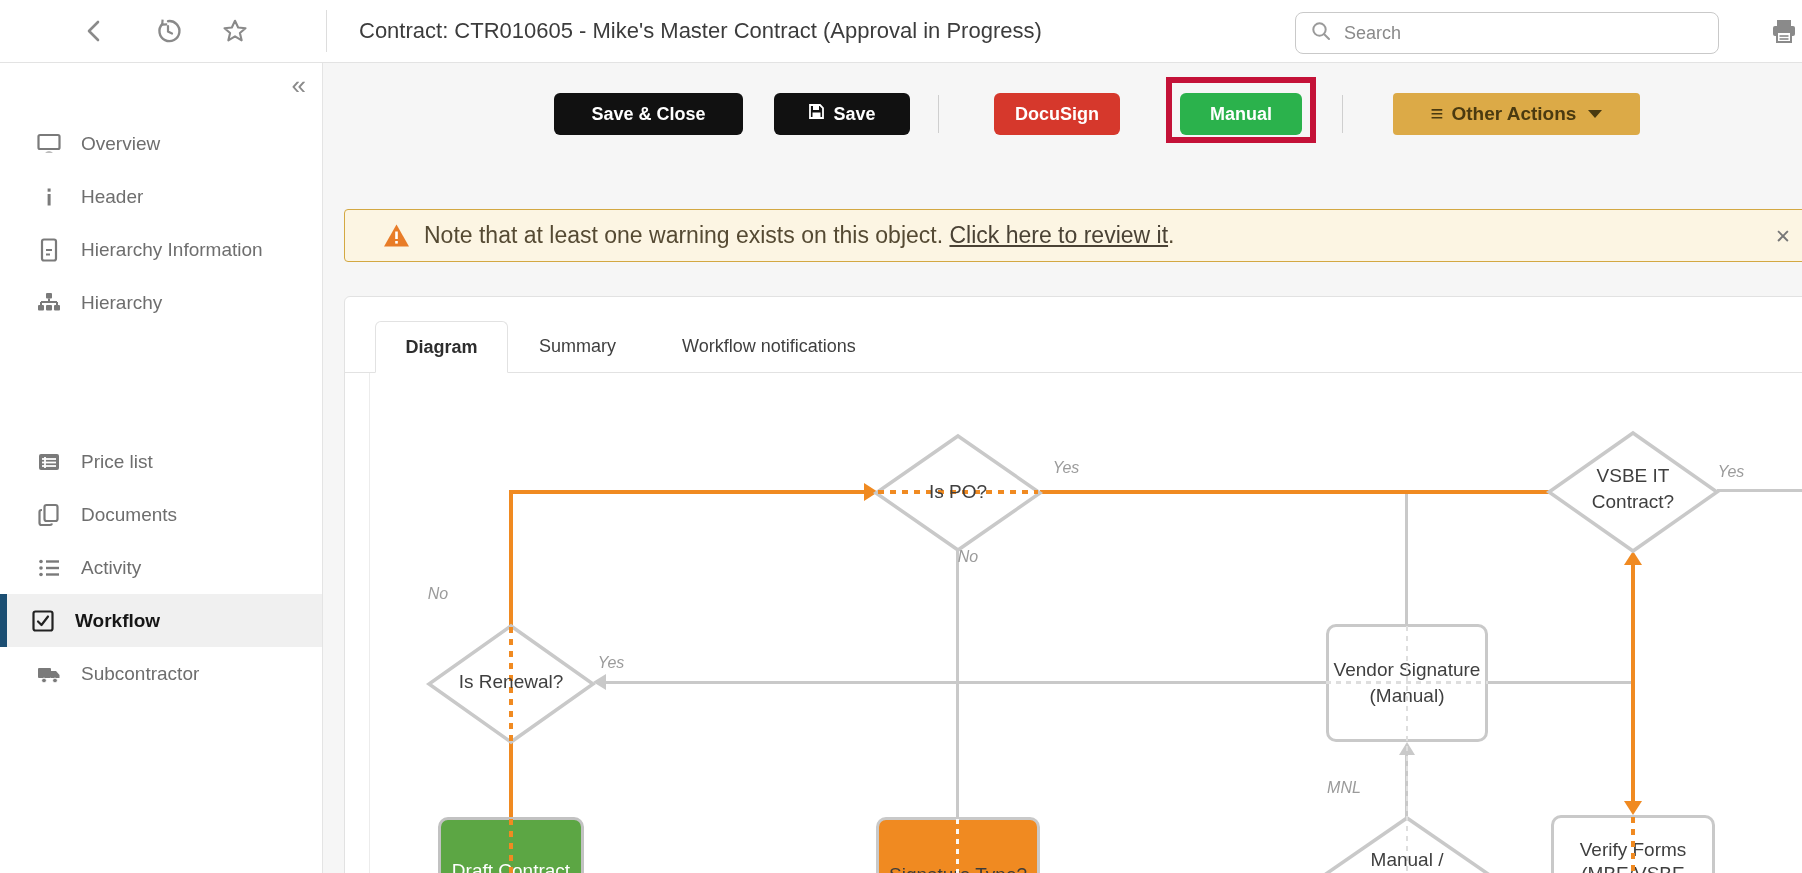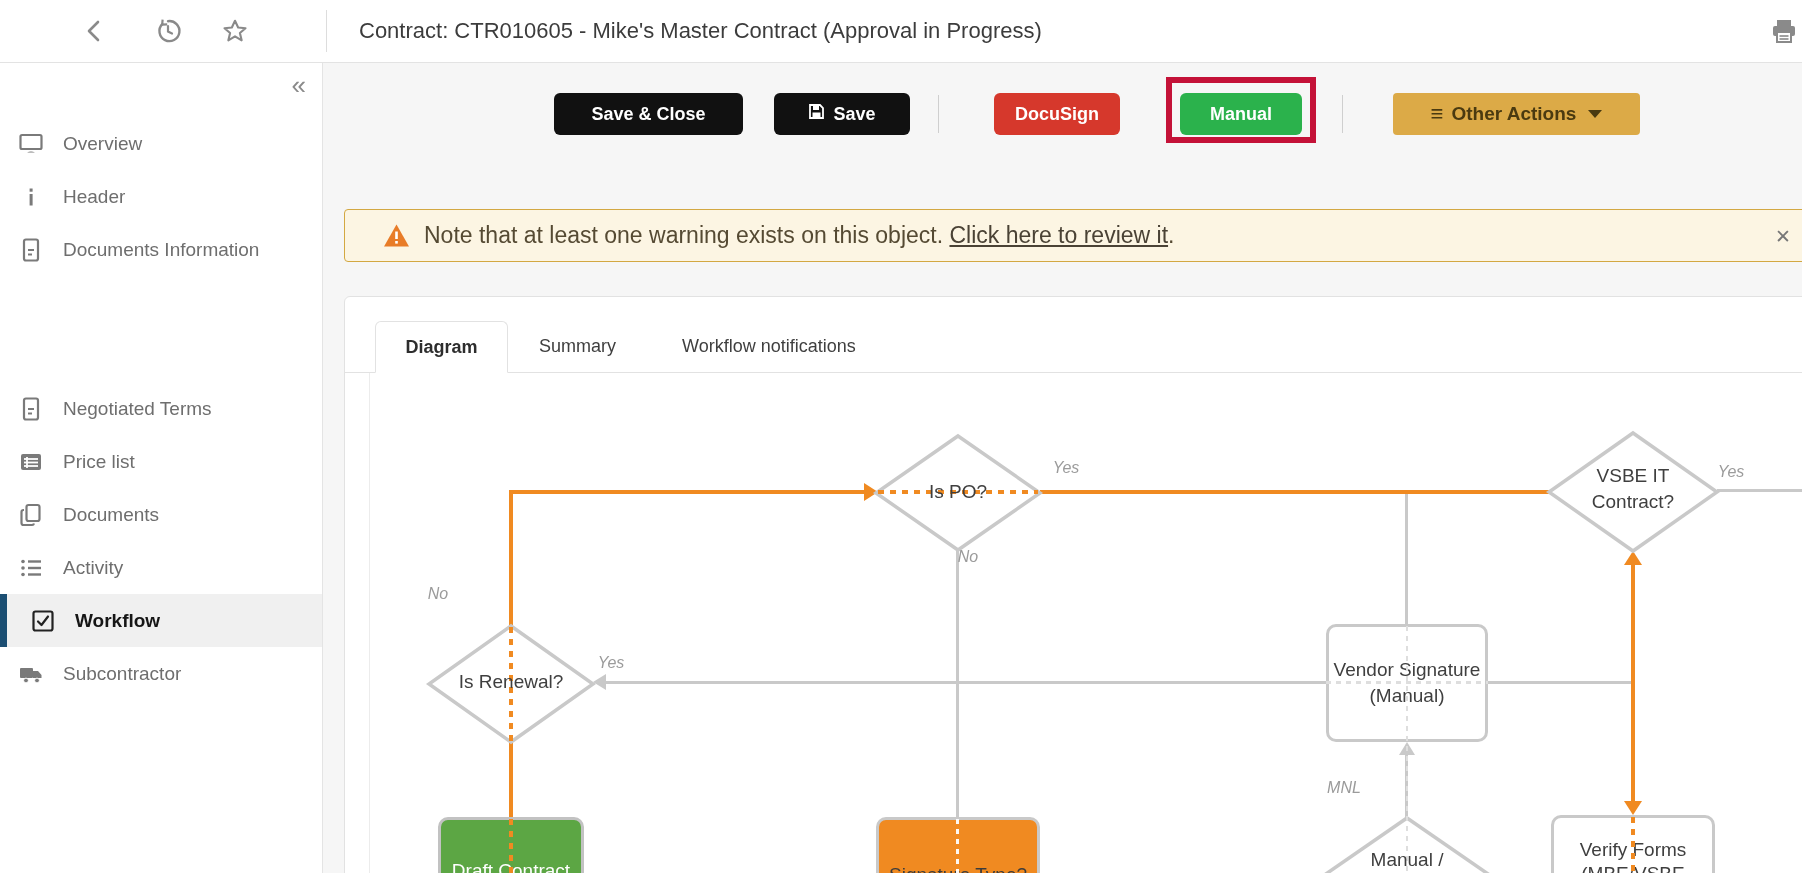--- a/index.html
+++ b/index.html
@@ -17,21 +17,21 @@
              border:1px solid #c9c9c9;border-radius:8px;display:flex;align-items:center;
              box-sizing:border-box;padding-left:14px;gap:10px;}
   .searchbox input{border:none;outline:none;font-size:18px;color:#555;width:330px;
                    font-family:"Liberation Sans",sans-serif;background:transparent;}
   .searchbox input::placeholder{color:#8a8a8a;}
   
   .sidebar{position:absolute;left:0;top:62px;width:322px;height:811px;background:#fff;
            border-right:1px solid #e4e4e4;z-index:5;}
   .collapse{position:absolute;right:16px;top:10px;font-size:26px;color:#8a8a8a;cursor:pointer;line-height:26px;}
   .side-item{position:absolute;left:0;width:100%;height:53px;display:flex;align-items:center;
-             padding-left:18px;box-sizing:border-box;gap:19px;cursor:pointer;}
+             padding-left:36px;box-sizing:border-box;gap:19px;cursor:pointer;}
   .side-item.sel{background:#f0f0f0;border-left:7px solid #1b4e72;padding-left:23px;}
   .sicon{width:26px;height:26px;flex:0 0 26px;display:flex;align-items:center;justify-content:center;}
   .slabel{font-size:19px;color:#6e6e6e;white-space:nowrap;}
   .sel .slabel{color:#161616;font-weight:bold;}
   
   .btn{position:absolute;top:93px;height:42px;border-radius:6px;border:none;cursor:pointer;
        font-family:"Liberation Sans",sans-serif;font-size:18px;font-weight:bold;color:#fff;
        display:flex;align-items:center;justify-content:center;gap:8px;box-sizing:border-box;}
   .btn-black{background:#111;}
   .btn-red{background:#d6382c;}
@@ -99,20 +99,29 @@
         <polyline points="14,9 14,14.5 18,16.5" fill="none" stroke="#8a8a8a" stroke-width="2.2" stroke-linecap="round"></polyline>
       </svg>
     </span>
     <span class="tb-icon" style="left:221px">
       <svg width="28" height="28" viewBox="0 0 24 24">
           <path d="M12 3.2 14.7 9 21 9.6 16.2 13.7 17.7 20 12 16.6 6.3 20 7.8 13.7 3 9.6 9.3 9 Z" fill="none" stroke="#8a8a8a" stroke-width="1.8" stroke-linejoin="round"></path>
         </svg>
     </span>
     <span class="tb-divider"></span>
     <span class="page-title">Contract: CTR010605 - Mike's Master Contract (Approval in Progress)</span>
+    <span class="searchbox">
+      <span>
+        <svg width="22" height="22" viewBox="0 0 22 22">
+            <circle cx="9.5" cy="9.5" r="6.2" fill="none" stroke="#9a9a9a" stroke-width="2"></circle>
+            <line x1="14.2" y1="14.2" x2="19" y2="19" stroke="#9a9a9a" stroke-width="2" stroke-linecap="round"></line>
+          </svg>
+      </span>
+      <input type="text" placeholder="Search" style="">
+    </span>
     <span class="tb-icon" style="left:1770px">
       <svg width="28" height="28" viewBox="0 0 28 28">
         <rect x="7" y="3" width="14" height="6" fill="#8a8a8a"></rect>
         <rect x="3" y="9" width="22" height="10" rx="2" fill="#8a8a8a"></rect>
         <rect x="7" y="15" width="14" height="10" fill="#fff" stroke="#8a8a8a" stroke-width="2"></rect>
         <line x1="9.5" y1="19" x2="18.5" y2="19" stroke="#8a8a8a" stroke-width="1.6"></line>
         <line x1="9.5" y1="22" x2="18.5" y2="22" stroke="#8a8a8a" stroke-width="1.6"></line>
       </svg>
     </span>
   </div>
@@ -141,35 +150,40 @@
     </div>
 
     <div class="side-item" style="top:161px">
       <span class="sicon">
         <svg width="26" height="26" viewBox="0 0 26 26">
             <rect x="6" y="2.5" width="14" height="21" rx="2" fill="none" stroke="#7a7a7a" stroke-width="2.2"></rect>
             <line x1="10" y1="13" x2="16" y2="13" stroke="#7a7a7a" stroke-width="2"></line>
             <line x1="10" y1="17.5" x2="14" y2="17.5" stroke="#7a7a7a" stroke-width="2"></line>
           </svg>
       </span>
-      <span class="slabel">Documents Information</span>
-    </div>
-
-
-
-    <div class="side-item" style="top:320px">
-      <span class="sicon">
-        <svg width="26" height="26" viewBox="0 0 26 26">
-            <rect x="6" y="2.5" width="14" height="21" rx="2" fill="none" stroke="#7a7a7a" stroke-width="2.2"></rect>
-            <line x1="10" y1="13" x2="16" y2="13" stroke="#7a7a7a" stroke-width="2"></line>
-            <line x1="10" y1="17.5" x2="14" y2="17.5" stroke="#7a7a7a" stroke-width="2"></line>
-          </svg>
-      </span>
-      <span class="slabel">Negotiated Terms</span>
-    </div>
+      <span class="slabel">Hierarchy Information</span>
+    </div>
+
+    <div class="side-item" style="top:214px">
+      <span class="sicon">
+        <svg width="26" height="26" viewBox="0 0 26 26">
+            <rect x="10" y="3" width="6" height="5.5" rx="1" fill="#7a7a7a"></rect>
+            <line x1="13" y1="8.5" x2="13" y2="12" stroke="#7a7a7a" stroke-width="2"></line>
+            <line x1="5" y1="12" x2="21" y2="12" stroke="#7a7a7a" stroke-width="2"></line>
+            <line x1="5" y1="12" x2="5" y2="15" stroke="#7a7a7a" stroke-width="2"></line>
+            <line x1="21" y1="12" x2="21" y2="15" stroke="#7a7a7a" stroke-width="2"></line>
+            <rect x="2" y="15" width="6" height="5.5" rx="1" fill="#7a7a7a"></rect>
+            <rect x="10" y="15" width="6" height="5.5" rx="1" fill="#7a7a7a"></rect>
+            <rect x="18" y="15" width="6" height="5.5" rx="1" fill="#7a7a7a"></rect>
+          </svg>
+      </span>
+      <span class="slabel">Hierarchy</span>
+    </div>
+
+
 
     <div class="side-item" style="top:373px">
       <span class="sicon">
         <svg width="26" height="26" viewBox="0 0 26 26">
             <rect x="3" y="5" width="20" height="16" rx="2" fill="#7a7a7a"></rect>
             <line x1="6" y1="10" x2="20" y2="10" stroke="#fff" stroke-width="1.8"></line>
             <line x1="6" y1="13.5" x2="20" y2="13.5" stroke="#fff" stroke-width="1.8"></line>
             <line x1="6" y1="17" x2="20" y2="17" stroke="#fff" stroke-width="1.8"></line>
             <line x1="9" y1="8" x2="9" y2="19" stroke="#fff" stroke-width="1.8"></line>
           </svg>

